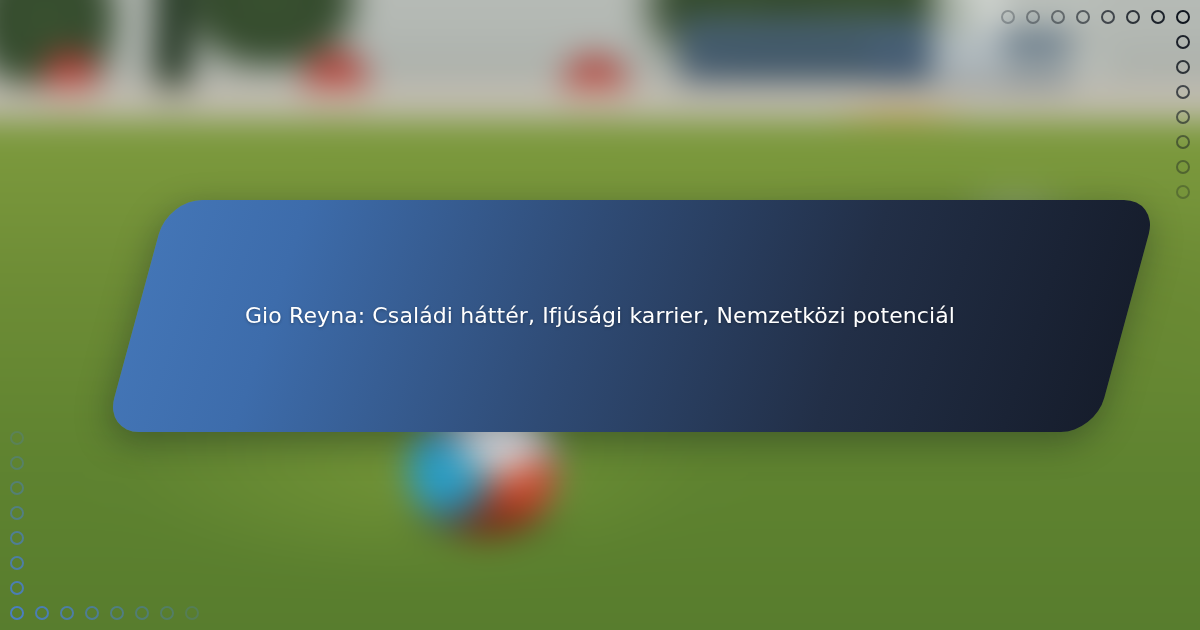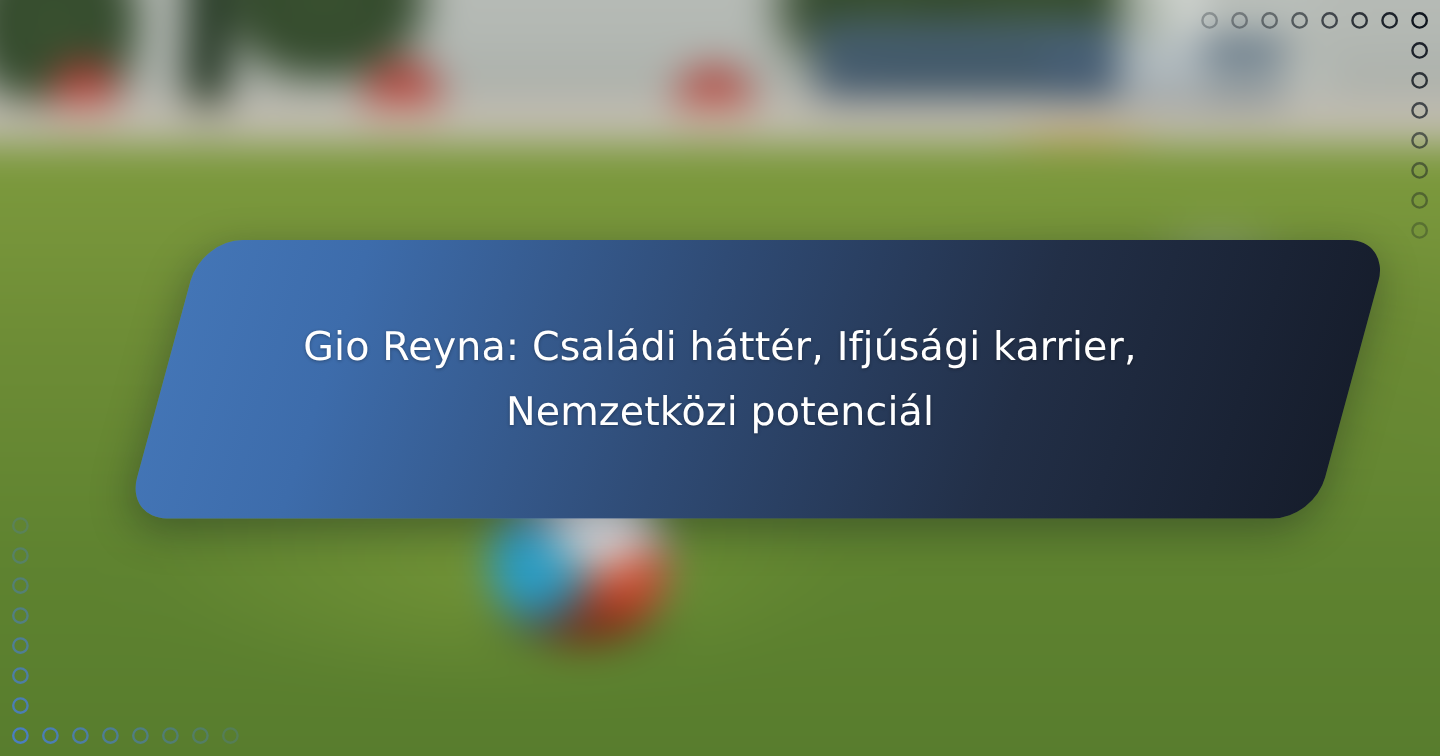--- a/index.html
+++ b/index.html
@@ -134,21 +134,21 @@
   .banner-text {
     position: absolute;
     inset: 0;
     display: flex;
     flex-direction: column;
     align-items: center;
     justify-content: center;
     padding: 0 120px 0 120px;
     box-sizing: border-box;
     color: #ffffff;
-    font-size: 33px;
+    font-size: 22px;
     line-height: 54px;
     font-weight: 400;
     letter-spacing: 0.1px;
     text-align: center;
     text-shadow: 0 1px 3px rgba(0,0,0,0.32);
     white-space: pre-line;
   }
 </style>
 </head>
 <body>

